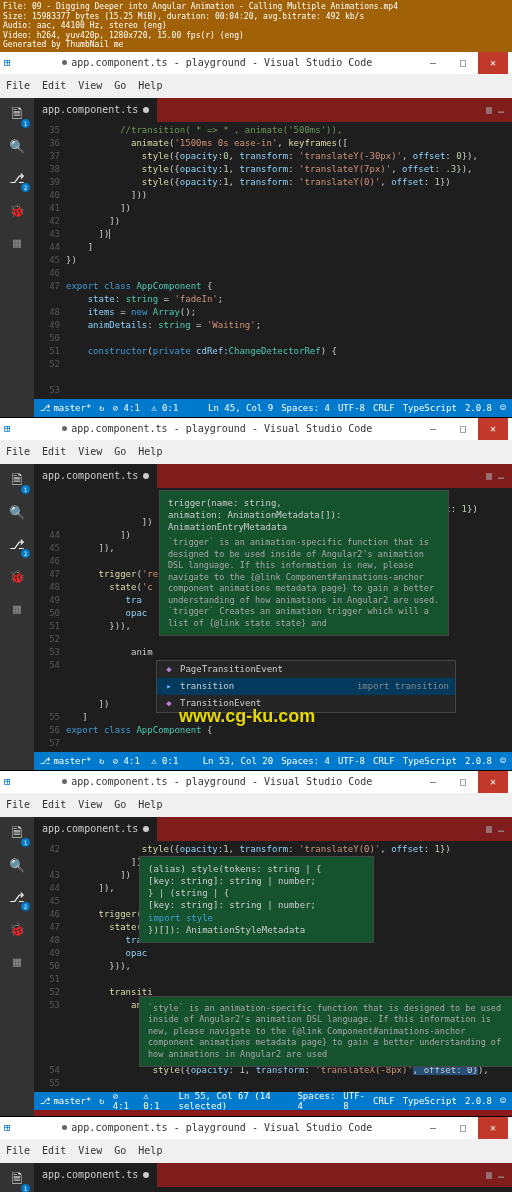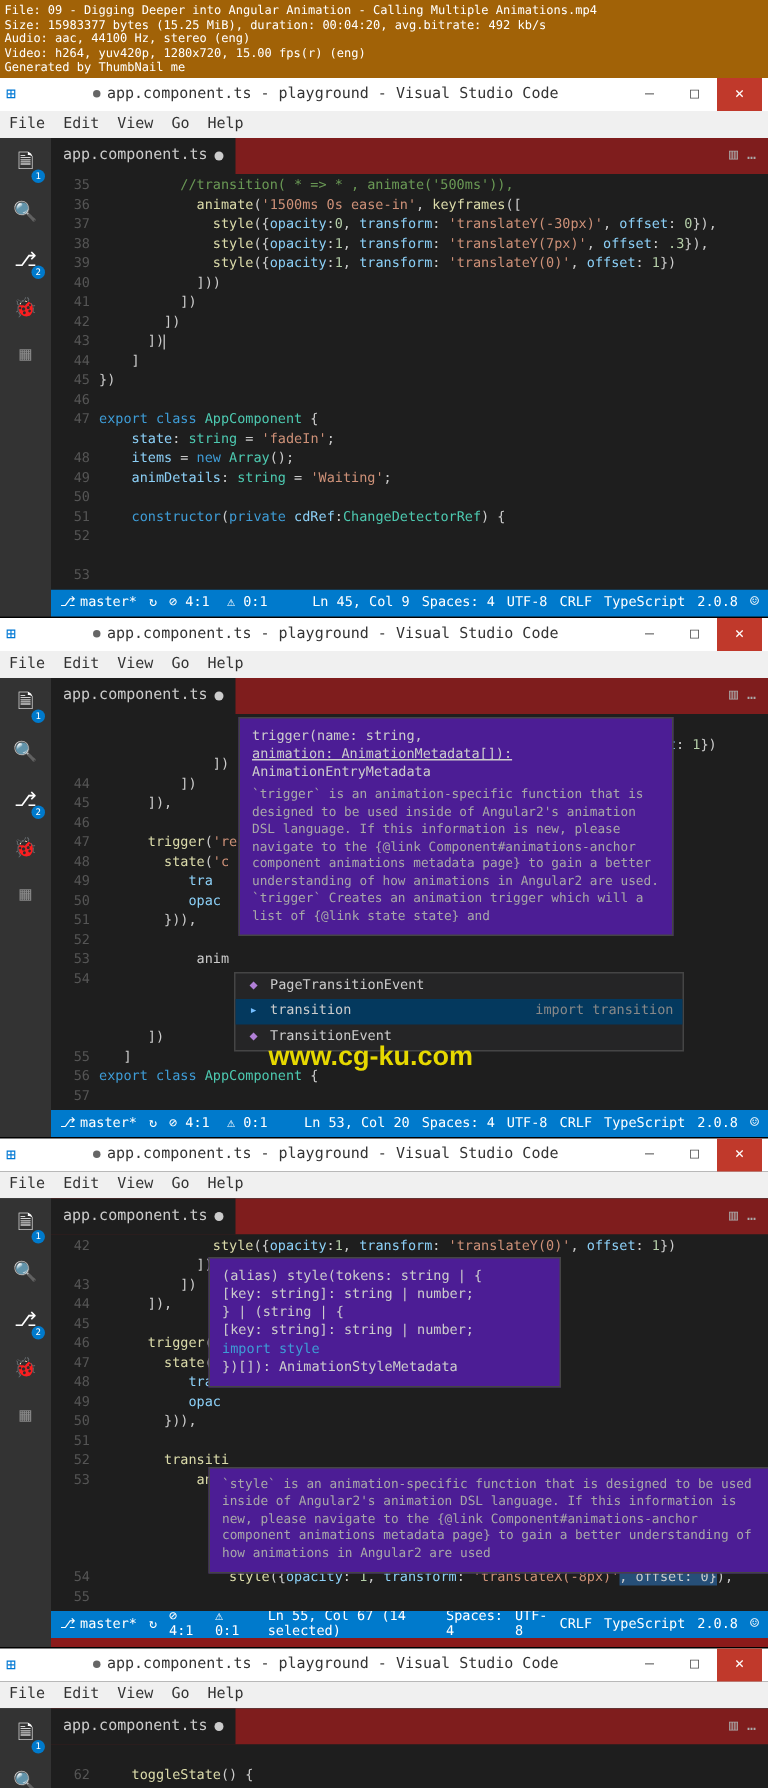--- a/index.html
+++ b/index.html
@@ -6,21 +6,21 @@
 body{background:#000;width:512px}
 .meta{color:#fff;font-size:8px;padding:2px 3px;line-height:1.2;background:#a16207}
 .win{width:512px;margin-bottom:1px}
 .titlebar{background:#fff;height:22px;display:flex;align-items:center;padding:0 4px;font-size:10px;color:#333}
 .tb-icon{color:#0078d4;margin-right:6px;font-size:11px}
 .tb-title{flex:1;text-align:center;display:flex;align-items:center;justify-content:center;gap:4px}
 .dot{width:5px;height:5px;border-radius:50%;background:#666;display:inline-block}
 .tb-ctrl{display:flex}
 .tb-btn{width:30px;height:22px;display:flex;align-items:center;justify-content:center;font-size:10px;color:#555}
 .tb-btn.close{background:#c0392b;color:#fff}
-.menubar{background:#f0f0f0;height:18px;display:flex;align-items:center;padding:0 6px;gap:12px;font-size:10px;color:#333}
+.menubar{background:#f0f0f0;height:18px;display:flex;align-items:center;padding:12px 6px;gap:12px;font-size:10px;color:#333}
 .workspace{display:flex;background:#1e1e1e}
 .actbar{width:34px;background:#333;display:flex;flex-direction:column;align-items:center;padding-top:6px;gap:10px}
 .act{width:22px;height:22px;display:flex;align-items:center;justify-content:center;color:#888;font-size:13px;position:relative;border-radius:2px}
 .act.active{color:#fff}
 .act.hl{color:#fff}
 .badge{position:absolute;bottom:-2px;right:-2px;background:#007acc;color:#fff;font-size:6px;border-radius:6px;min-width:9px;height:9px;display:flex;align-items:center;justify-content:center;padding:0 2px}
 .main{flex:1;display:flex;flex-direction:column}
 .tabbar{background:#7f1d1d;height:24px;display:flex;align-items:stretch}
 .tab{background:#1e1e1e;display:flex;align-items:center;padding:0 8px;font-size:10px;color:#ccc;gap:5px}
 .tab .dot2{width:6px;height:6px;border-radius:50%;background:#ccc}
@@ -31,21 +31,21 @@
 .gl{height:13px}
 .code{flex:1;color:#ccc;overflow:hidden}
 .cl{height:13px;white-space:pre}
 .kw{color:#3e9cd6}
 .s{color:#ce9178}
 .fn{color:#dbdbaa}
 .ty{color:#4dc9b0}
 .n{color:#b5cea8}
 .c{color:#6a9955}
 .pk{color:#8cd0f7}
-.hov{position:absolute;background:#4c1d95;border:1px solid #454545;font-size:9px;color:#ccc;padding:6px 8px;line-height:1.35;z-index:5}
+.hov{position:absolute;background:#14532d;border:1px solid #454545;font-size:9px;color:#ccc;padding:6px 8px;line-height:1.35;z-index:5}
 .hov .doc{color:#a8a8a8;font-size:8.5px;margin-top:4px}
 .sugg{position:absolute;background:#252526;border:1px solid #454545;font-size:9px;z-index:6}
 .sugg .it{padding:2px 6px;display:flex;align-items:center;gap:5px;color:#ccc}
 .sugg .it.sel{background:#04395e}
 .sugg .side{color:#888;margin-left:auto;padding-left:16px}
 .sugg .ico{width:12px;font-size:9px;text-align:center}
 .sugg .ico.a{color:#b180d7}
 .sugg .ico.b{color:#75beff}
 .wm{position:absolute;color:#e6d800;font-weight:bold;font-size:18px;z-index:20;pointer-events:none;font-family:Arial,sans-serif}
 .erred{background:#5a1d1d;color:#ccc}
@@ -249,21 +249,21 @@
 <div class="cl"> </div>
 <div class="cl"> </div>
 <div class="cl"> </div>
 <div class="cl">      ])</div>
 <div class="cl">   ]</div>
 <div class="cl"><span class="kw">export</span> <span class="kw">class</span> <span class="ty">AppComponent</span> {</div>
         </div>
 
         <div class="hov" style="left:125px;top:2px;width:290px">
           <div><span>trigger(name: string,</span></div>
-          <div style="text-decoration:underline"><span>animation: AnimationMetadata[]):</span></div>
+          <div style=""><span>animation: AnimationMetadata[]):</span></div>
           <div><span>AnimationEntryMetadata</span></div>
           <div class="doc">`trigger` is an animation-specific function that is designed to be used inside of Angular2's animation DSL language. If this information is new, please navigate to the {@link Component#animations-anchor component animations metadata page} to gain a better understanding of how animations in Angular2 are used. `trigger` Creates an animation trigger which will a list of {@link state state} and</div>
         </div>
 
         <div class="sugg" style="left:122px;top:172px;width:300px">
           <div class="it">
               <span class="ico a">◆</span>
               <span>PageTransitionEvent</span>
             </div>
           <div class="it sel">

